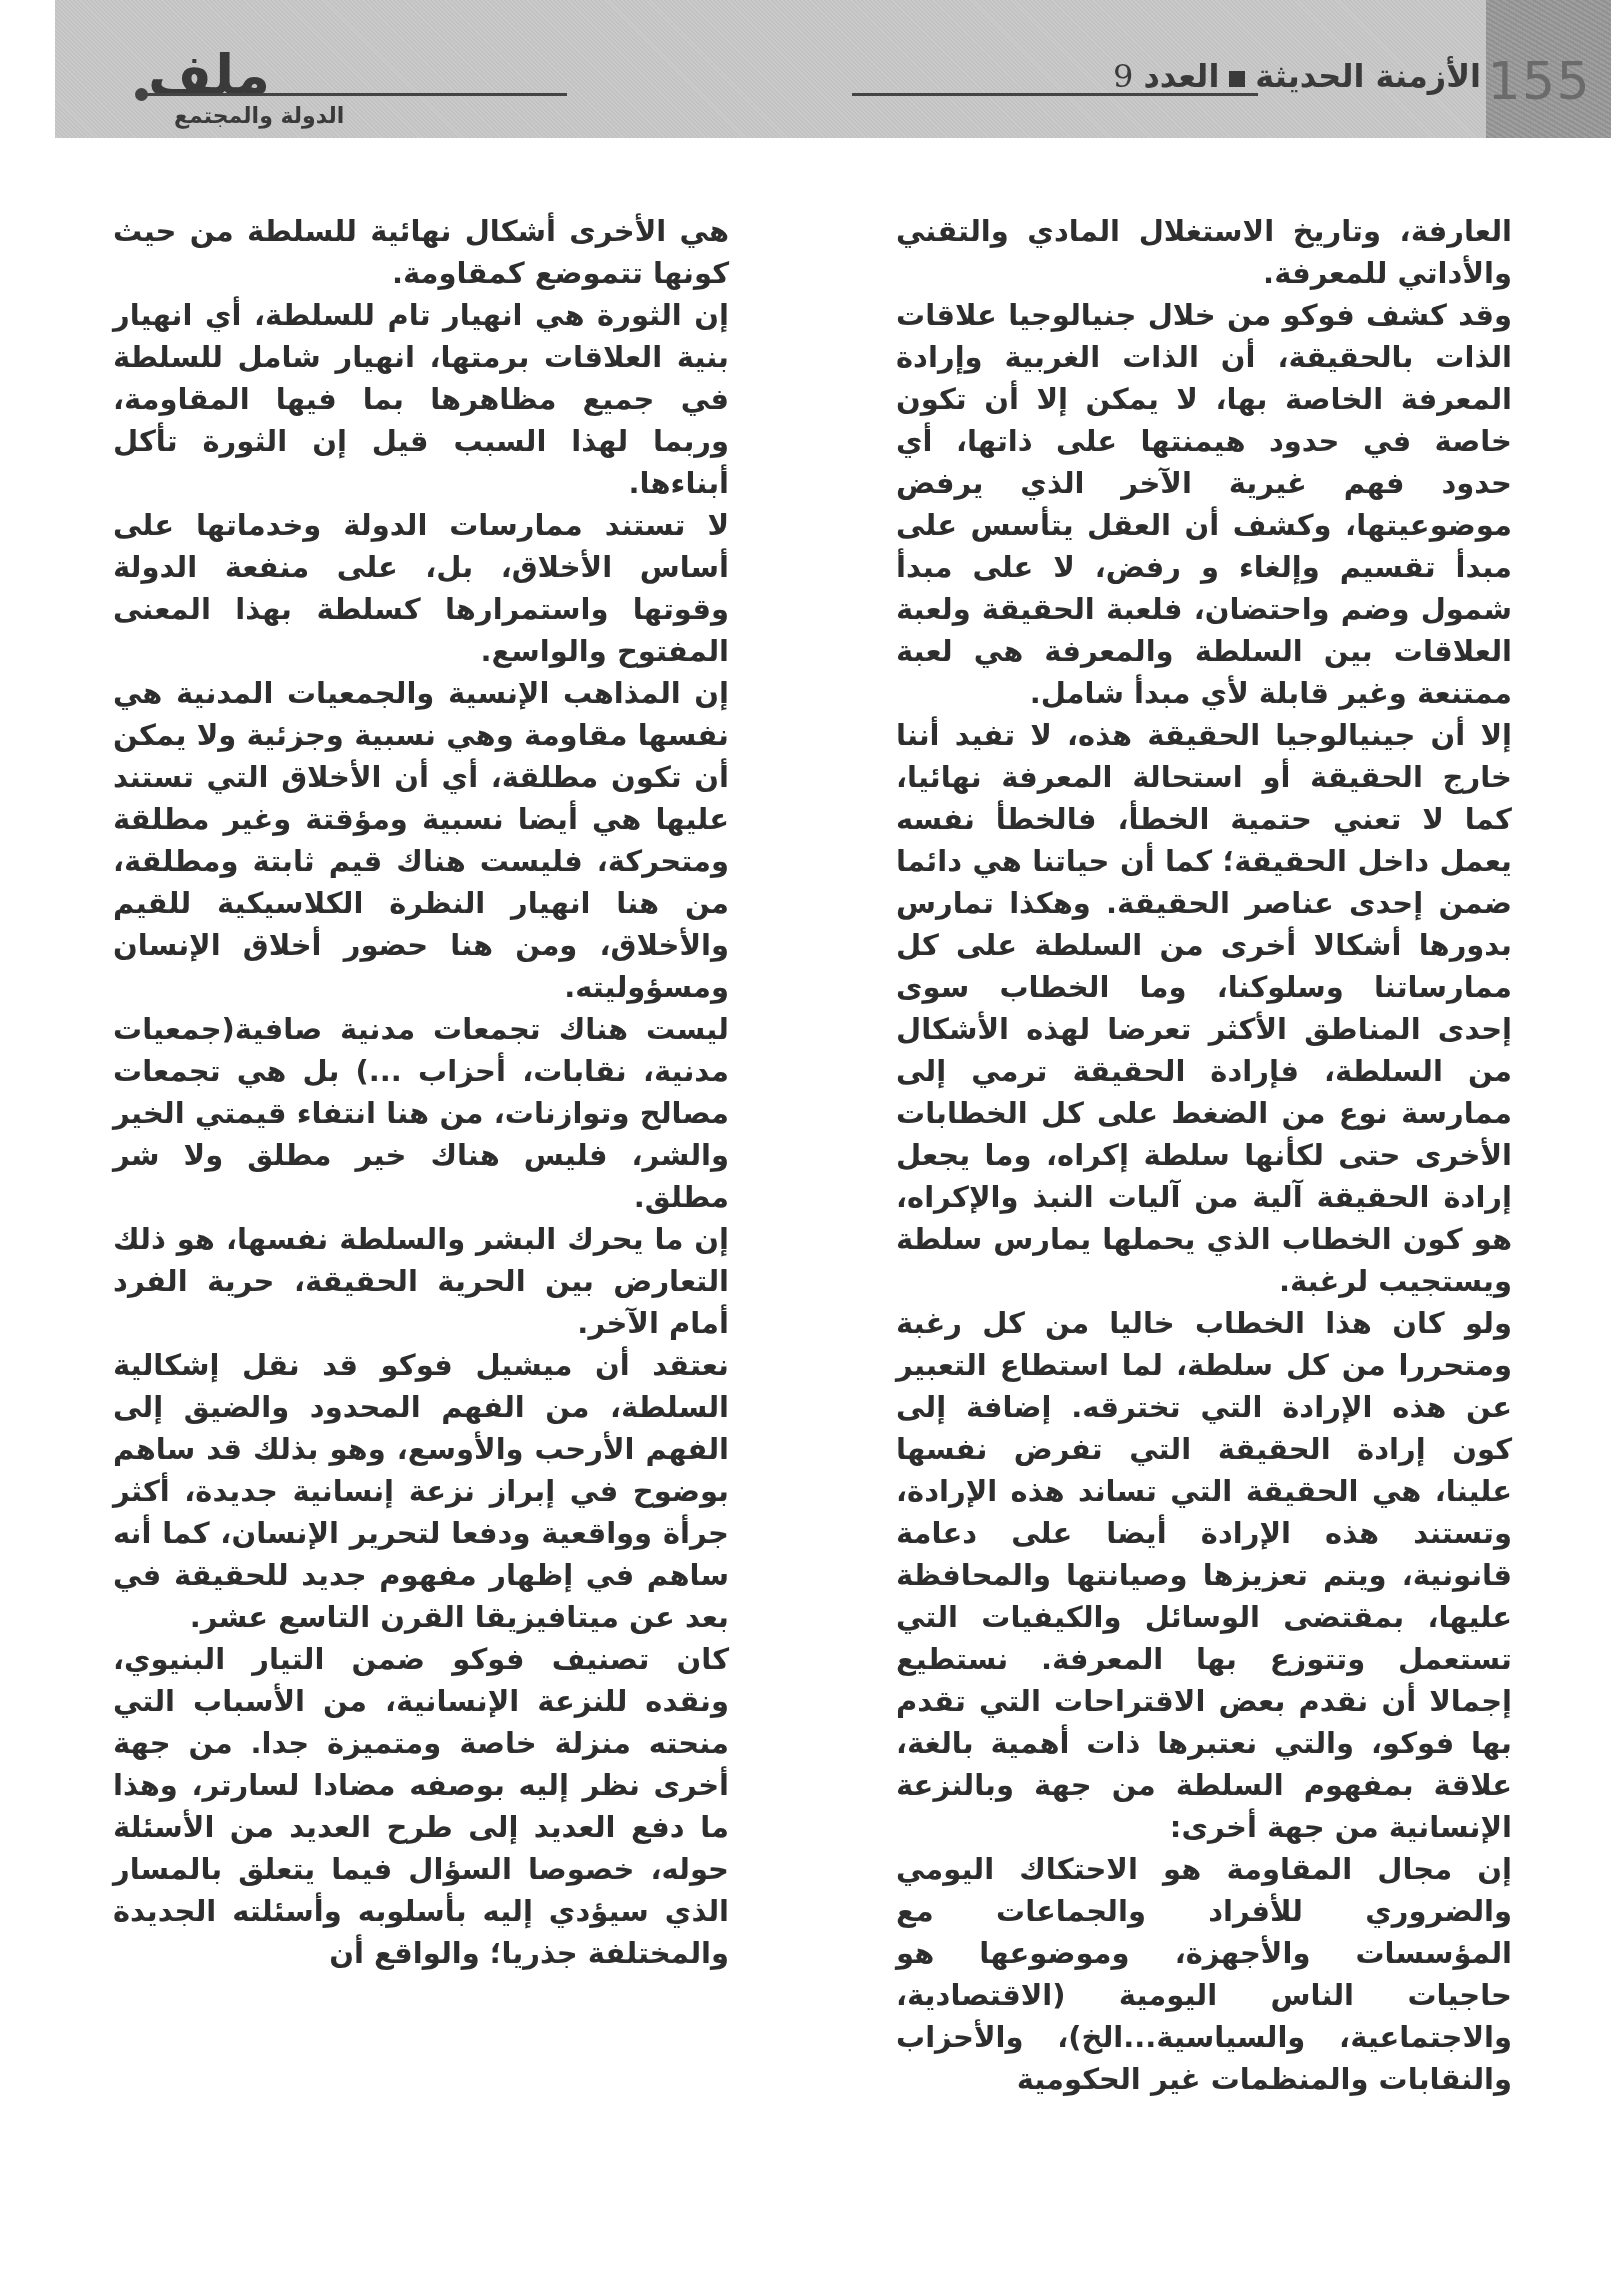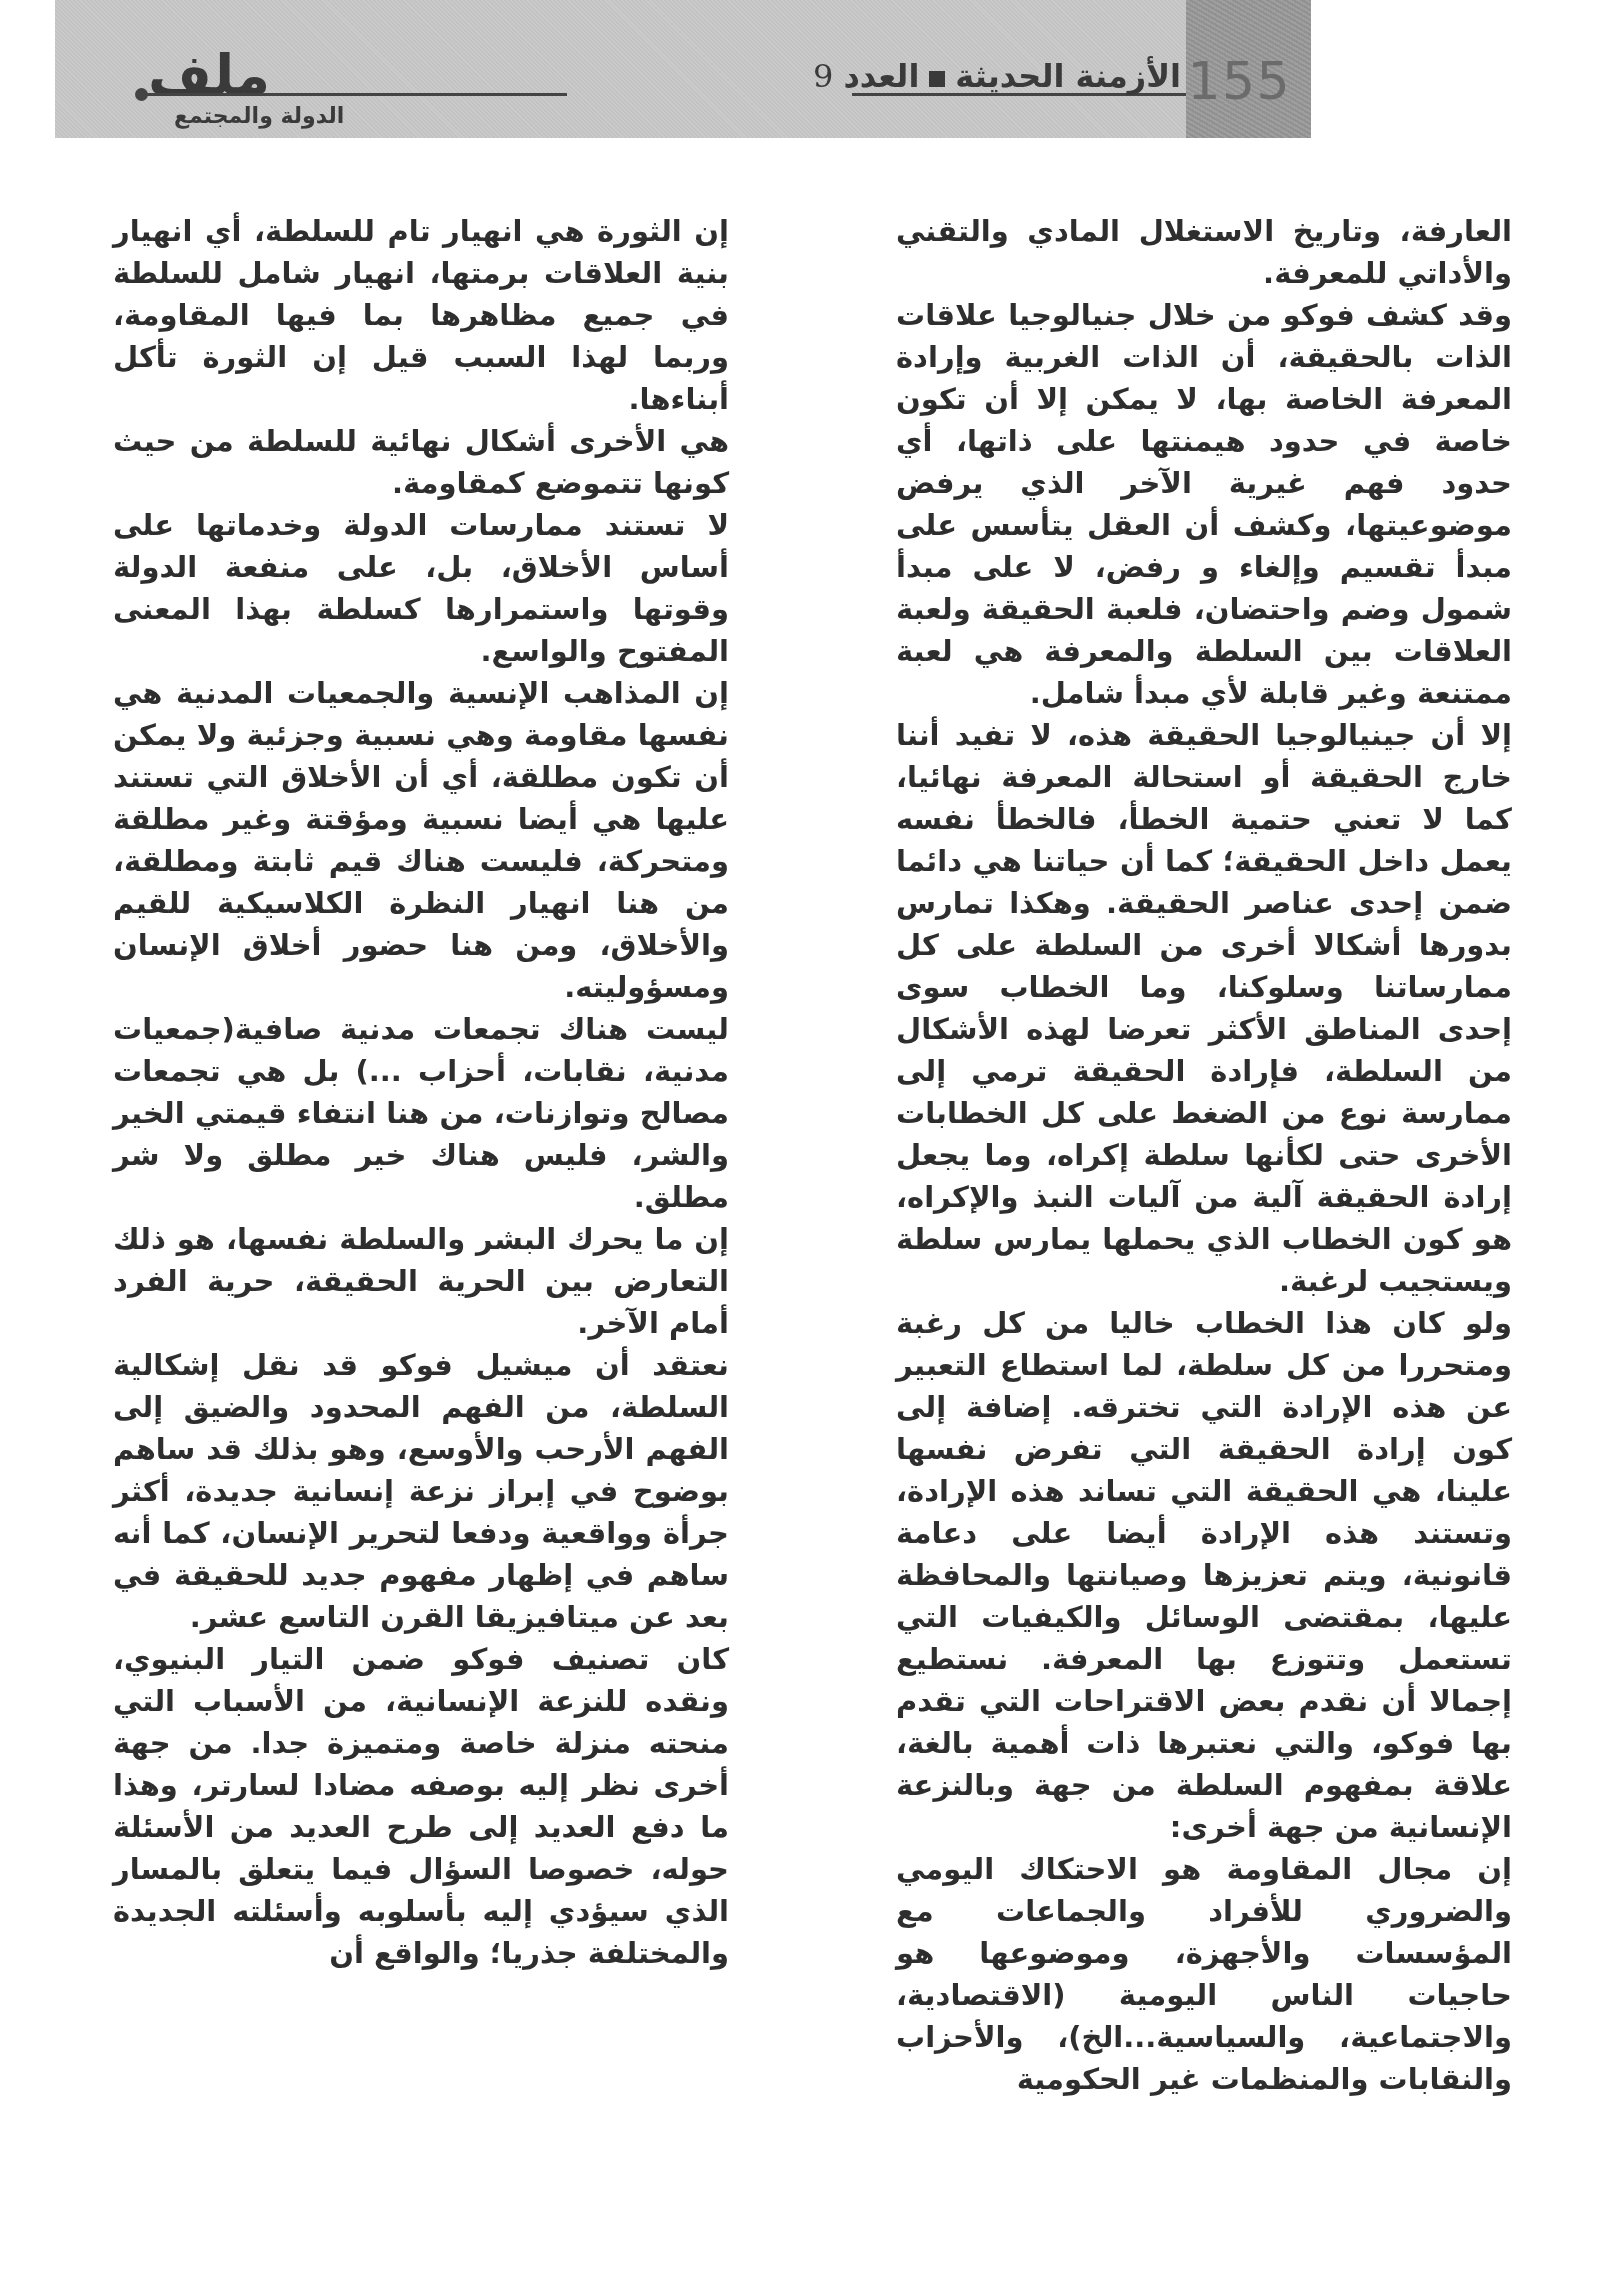--- a/index.html
+++ b/index.html
@@ -1,21 +1,21 @@
 <!DOCTYPE html>
 <html style="font-size:11.6px"><head>
 <meta charset="utf-8">
 <style>
   html, body { margin: 0; padding: 0; background: #ffffff; }
   body {
     width: 1611px; height: 2295px; position: relative; overflow: hidden;
     font-family: "DejaVu Sans", sans-serif; color: #2b2b2b;
   }
   .header {
-    position: absolute; left: 55px; top: 0; width: 1256px; height: 138px;
+    position: absolute; left: 55px; top: 0; width: 1556px; height: 138px;
     background: #c8c8c8;
     background-image: repeating-linear-gradient(45deg, rgba(0,0,0,0.03) 0 1.4px, rgba(255,255,255,0.03) 1.4px 2.9px);
   }
   .page-box {
     position: absolute; right: 0; top: 0; width: 125px; height: 138px;
     background: #9a9a9a;
     background-image: repeating-linear-gradient(30deg, rgba(0,0,0,0.06) 0 2.2px, rgba(255,255,255,0.05) 2.2px 4.3px);
   }
   .page-number {
     position: absolute; right: 20px; top: 51px; font-size: 52px; color: #6b6b6b;
@@ -77,22 +77,22 @@
 
 <div class="col right">
   <p>العارفة، وتاريخ الاستغلال المادي والتقني والأداتي للمعرفة.</p>
   <p>وقد كشف فوكو من خلال جنيالوجيا علاقات الذات بالحقيقة، أن الذات الغربية وإرادة المعرفة الخاصة بها، لا يمكن إلا أن تكون خاصة في حدود هيمنتها على ذاتها، أي حدود فهم غيرية الآخر الذي يرفض موضوعيتها، وكشف أن العقل يتأسس على مبدأ تقسيم وإلغاء و رفض، لا على مبدأ شمول وضم واحتضان، فلعبة الحقيقة ولعبة العلاقات بين السلطة والمعرفة هي لعبة ممتنعة وغير قابلة لأي مبدأ شامل.</p>
   <p>إلا أن جينيالوجيا الحقيقة هذه، لا تفيد أننا خارج الحقيقة أو استحالة المعرفة نهائيا، كما لا تعني حتمية الخطأ، فالخطأ نفسه يعمل داخل الحقيقة؛ كما أن حياتنا هي دائما ضمن إحدى عناصر الحقيقة. وهكذا تمارس بدورها أشكالا أخرى من السلطة على كل ممارساتنا وسلوكنا، وما الخطاب سوى إحدى المناطق الأكثر تعرضا لهذه الأشكال من السلطة، فإرادة الحقيقة ترمي إلى ممارسة نوع من الضغط على كل الخطابات الأخرى حتى لكأنها سلطة إكراه، وما يجعل إرادة الحقيقة آلية من آليات النبذ والإكراه، هو كون الخطاب الذي يحملها يمارس سلطة ويستجيب لرغبة.</p>
   <p>ولو كان هذا الخطاب خاليا من كل رغبة ومتحررا من كل سلطة، لما استطاع التعبير عن هذه الإرادة التي تخترقه. إضافة إلى كون إرادة الحقيقة التي تفرض نفسها علينا، هي الحقيقة التي تساند هذه الإرادة، وتستند هذه الإرادة أيضا على دعامة قانونية، ويتم تعزيزها وصيانتها والمحافظة عليها، بمقتضى الوسائل والكيفيات التي تستعمل وتتوزع بها المعرفة. نستطيع إجمالا أن نقدم بعض الاقتراحات التي تقدم بها فوكو، والتي نعتبرها ذات أهمية بالغة، علاقة بمفهوم السلطة من جهة وبالنزعة الإنسانية من جهة أخرى:</p>
   <p>إن مجال المقاومة هو الاحتكاك اليومي والضروري للأفراد والجماعات مع المؤسسات والأجهزة، وموضوعها هو حاجيات الناس اليومية (الاقتصادية، والاجتماعية، والسياسية...الخ)، والأحزاب والنقابات والمنظمات غير الحكومية</p>
 </div>
 
 <div class="col left">
+  <p>هي الأخرى أشكال نهائية للسلطة من حيث كونها تتموضع كمقاومة.</p>
   <p>إن الثورة هي انهيار تام للسلطة، أي انهيار بنية العلاقات برمتها، انهيار شامل للسلطة في جميع مظاهرها بما فيها المقاومة، وربما لهذا السبب قيل إن الثورة تأكل أبناءها.</p>
-  <p>هي الأخرى أشكال نهائية للسلطة من حيث كونها تتموضع كمقاومة.</p>
   <p>لا تستند ممارسات الدولة وخدماتها على أساس الأخلاق، بل، على منفعة الدولة وقوتها واستمرارها كسلطة بهذا المعنى المفتوح والواسع.</p>
   <p>إن المذاهب الإنسية والجمعيات المدنية هي نفسها مقاومة وهي نسبية وجزئية ولا يمكن أن تكون مطلقة، أي أن الأخلاق التي تستند عليها هي أيضا نسبية ومؤقتة وغير مطلقة ومتحركة، فليست هناك قيم ثابتة ومطلقة، من هنا انهيار النظرة الكلاسيكية للقيم والأخلاق، ومن هنا حضور أخلاق الإنسان ومسؤوليته.</p>
   <p>ليست هناك تجمعات مدنية صافية(جمعيات مدنية، نقابات، أحزاب ...) بل هي تجمعات مصالح وتوازنات، من هنا انتفاء قيمتي الخير والشر، فليس هناك خير مطلق ولا شر مطلق.</p>
   <p>إن ما يحرك البشر والسلطة نفسها، هو ذلك التعارض بين الحرية الحقيقة، حرية الفرد أمام الآخر.</p>
   <p>نعتقد أن ميشيل فوكو قد نقل إشكالية السلطة، من الفهم المحدود والضيق إلى الفهم الأرحب والأوسع، وهو بذلك قد ساهم بوضوح في إبراز نزعة إنسانية جديدة، أكثر جرأة وواقعية ودفعا لتحرير الإنسان، كما أنه ساهم في إظهار مفهوم جديد للحقيقة في بعد عن ميتافيزيقا القرن التاسع عشر.</p>
   <p>كان تصنيف فوكو ضمن التيار البنيوي، ونقده للنزعة الإنسانية، من الأسباب التي منحته منزلة خاصة ومتميزة جدا. من جهة أخرى نظر إليه بوصفه مضادا لسارتر، وهذا ما دفع العديد إلى طرح العديد من الأسئلة حوله، خصوصا السؤال فيما يتعلق بالمسار الذي سيؤدي إليه بأسلوبه وأسئلته الجديدة والمختلفة جذريا؛ والواقع أن</p>
 </div>
 
 
 </body></html>

